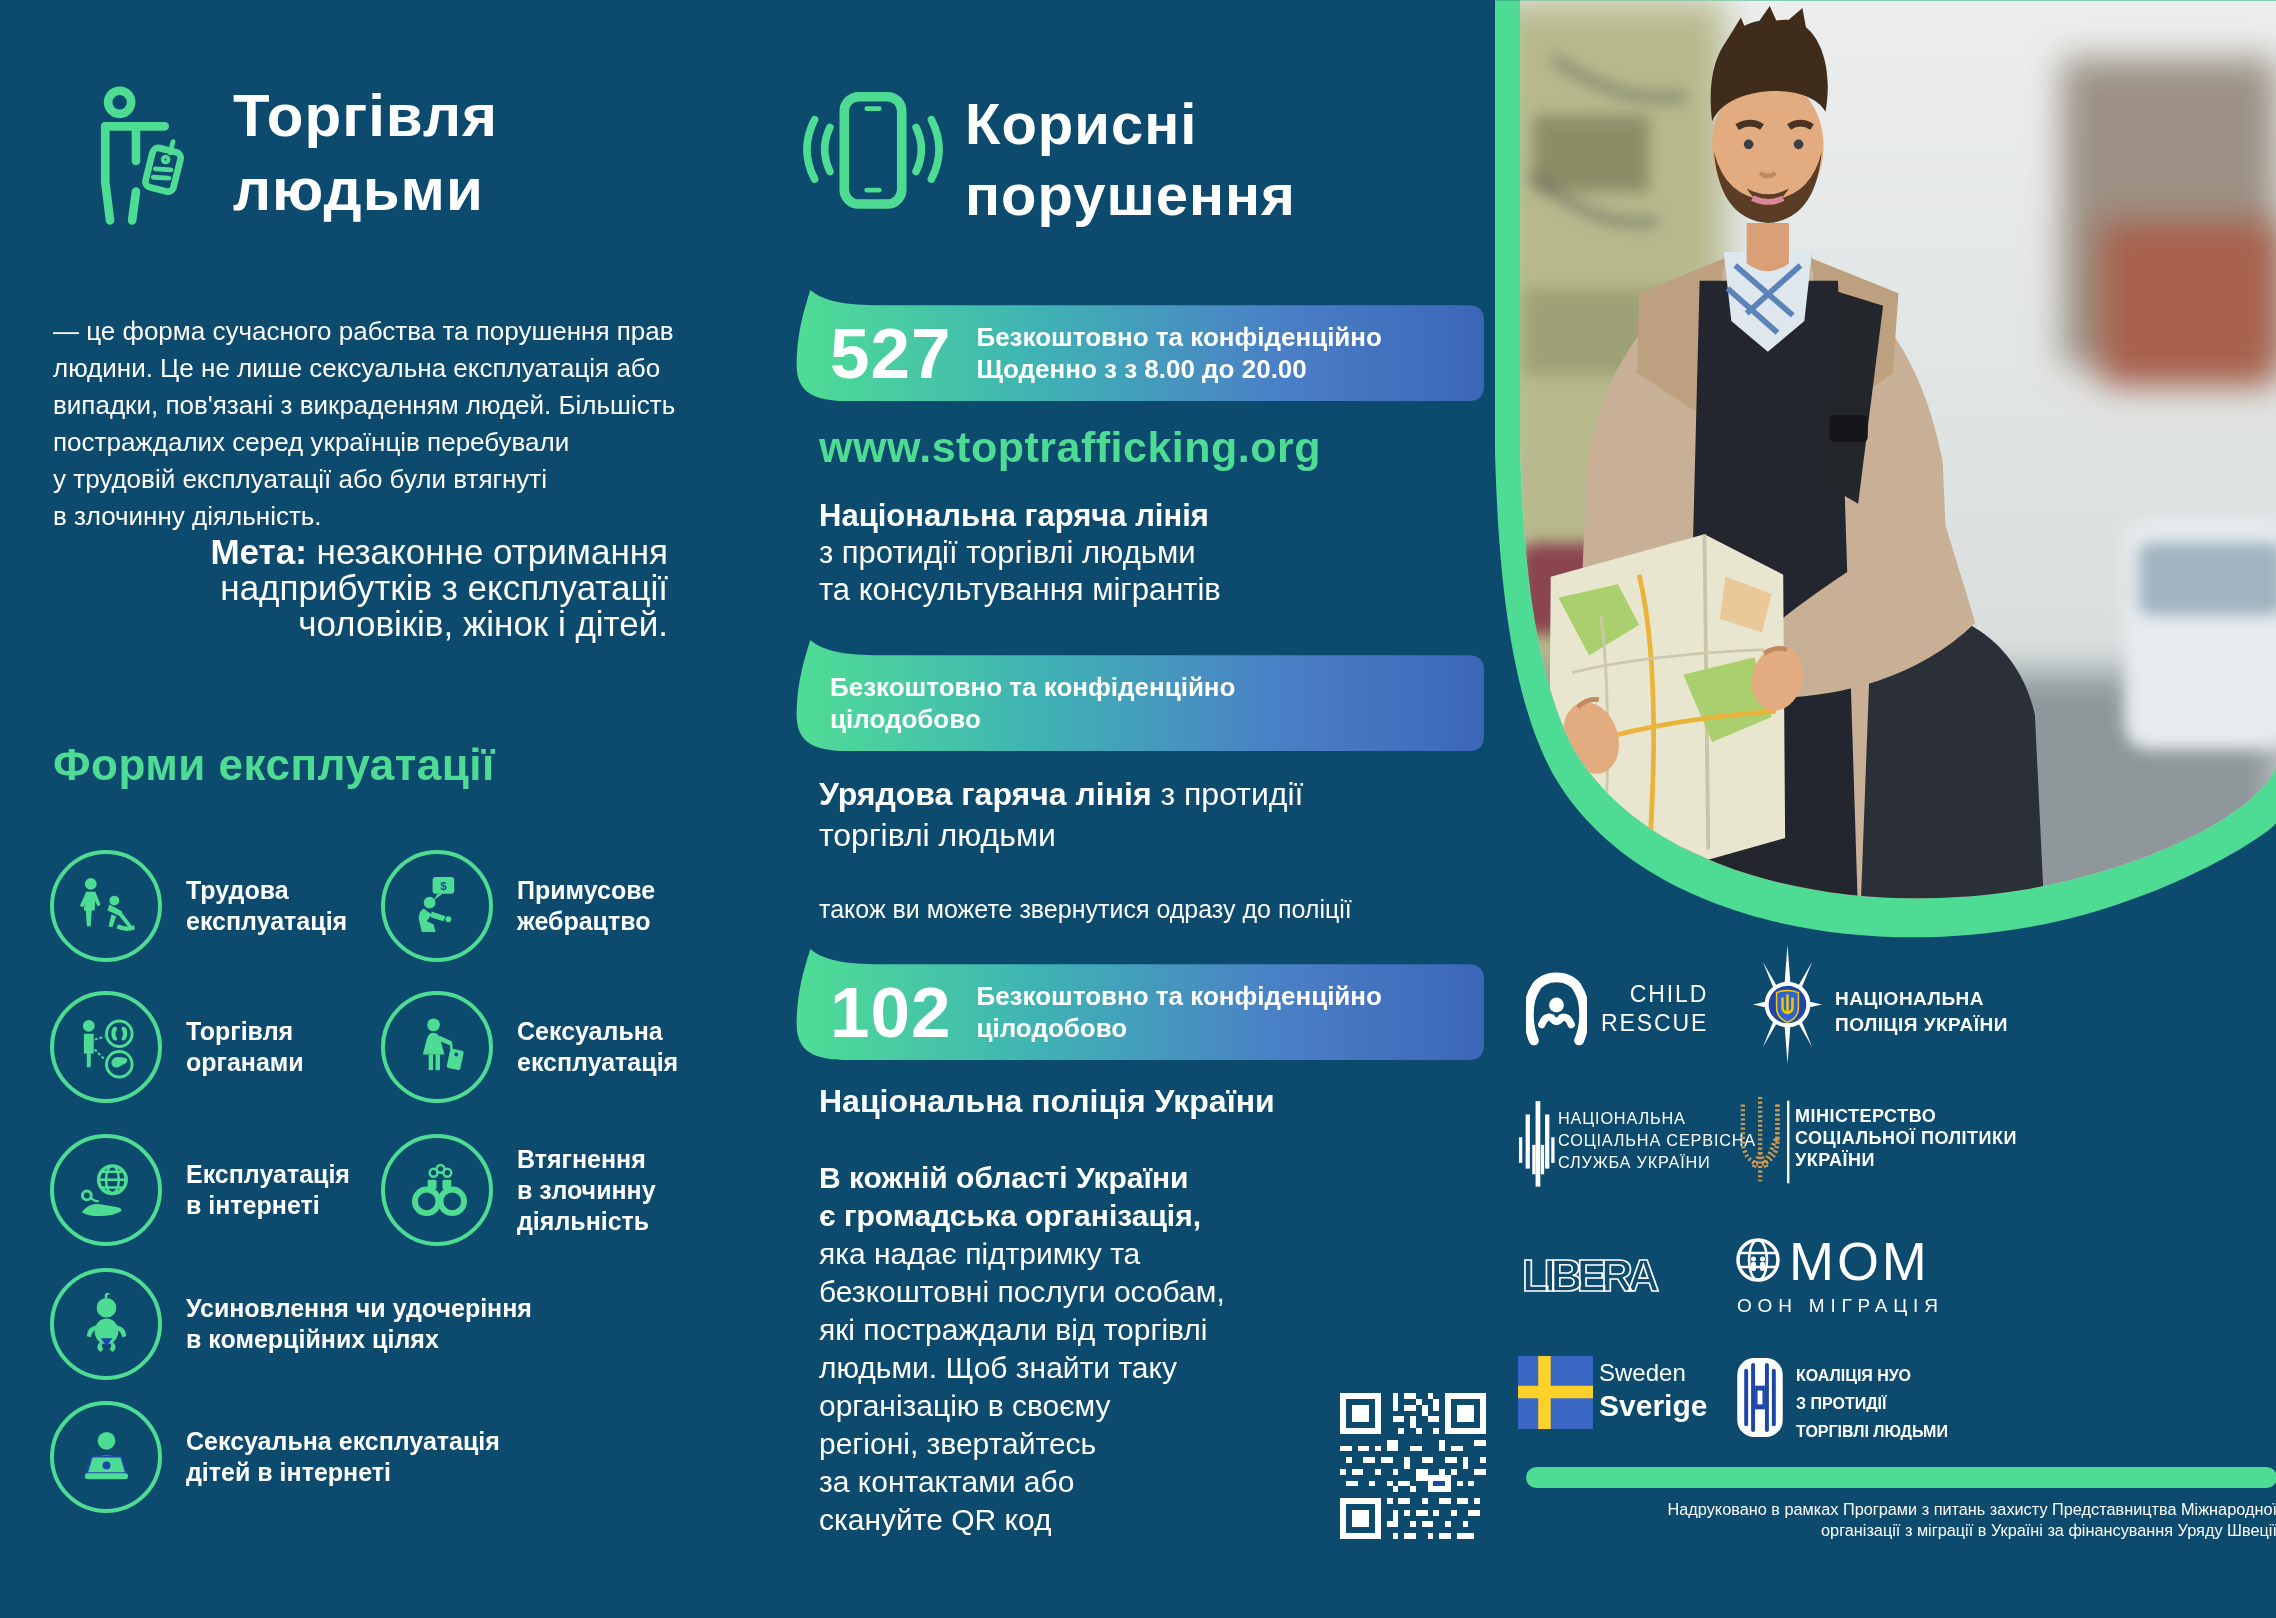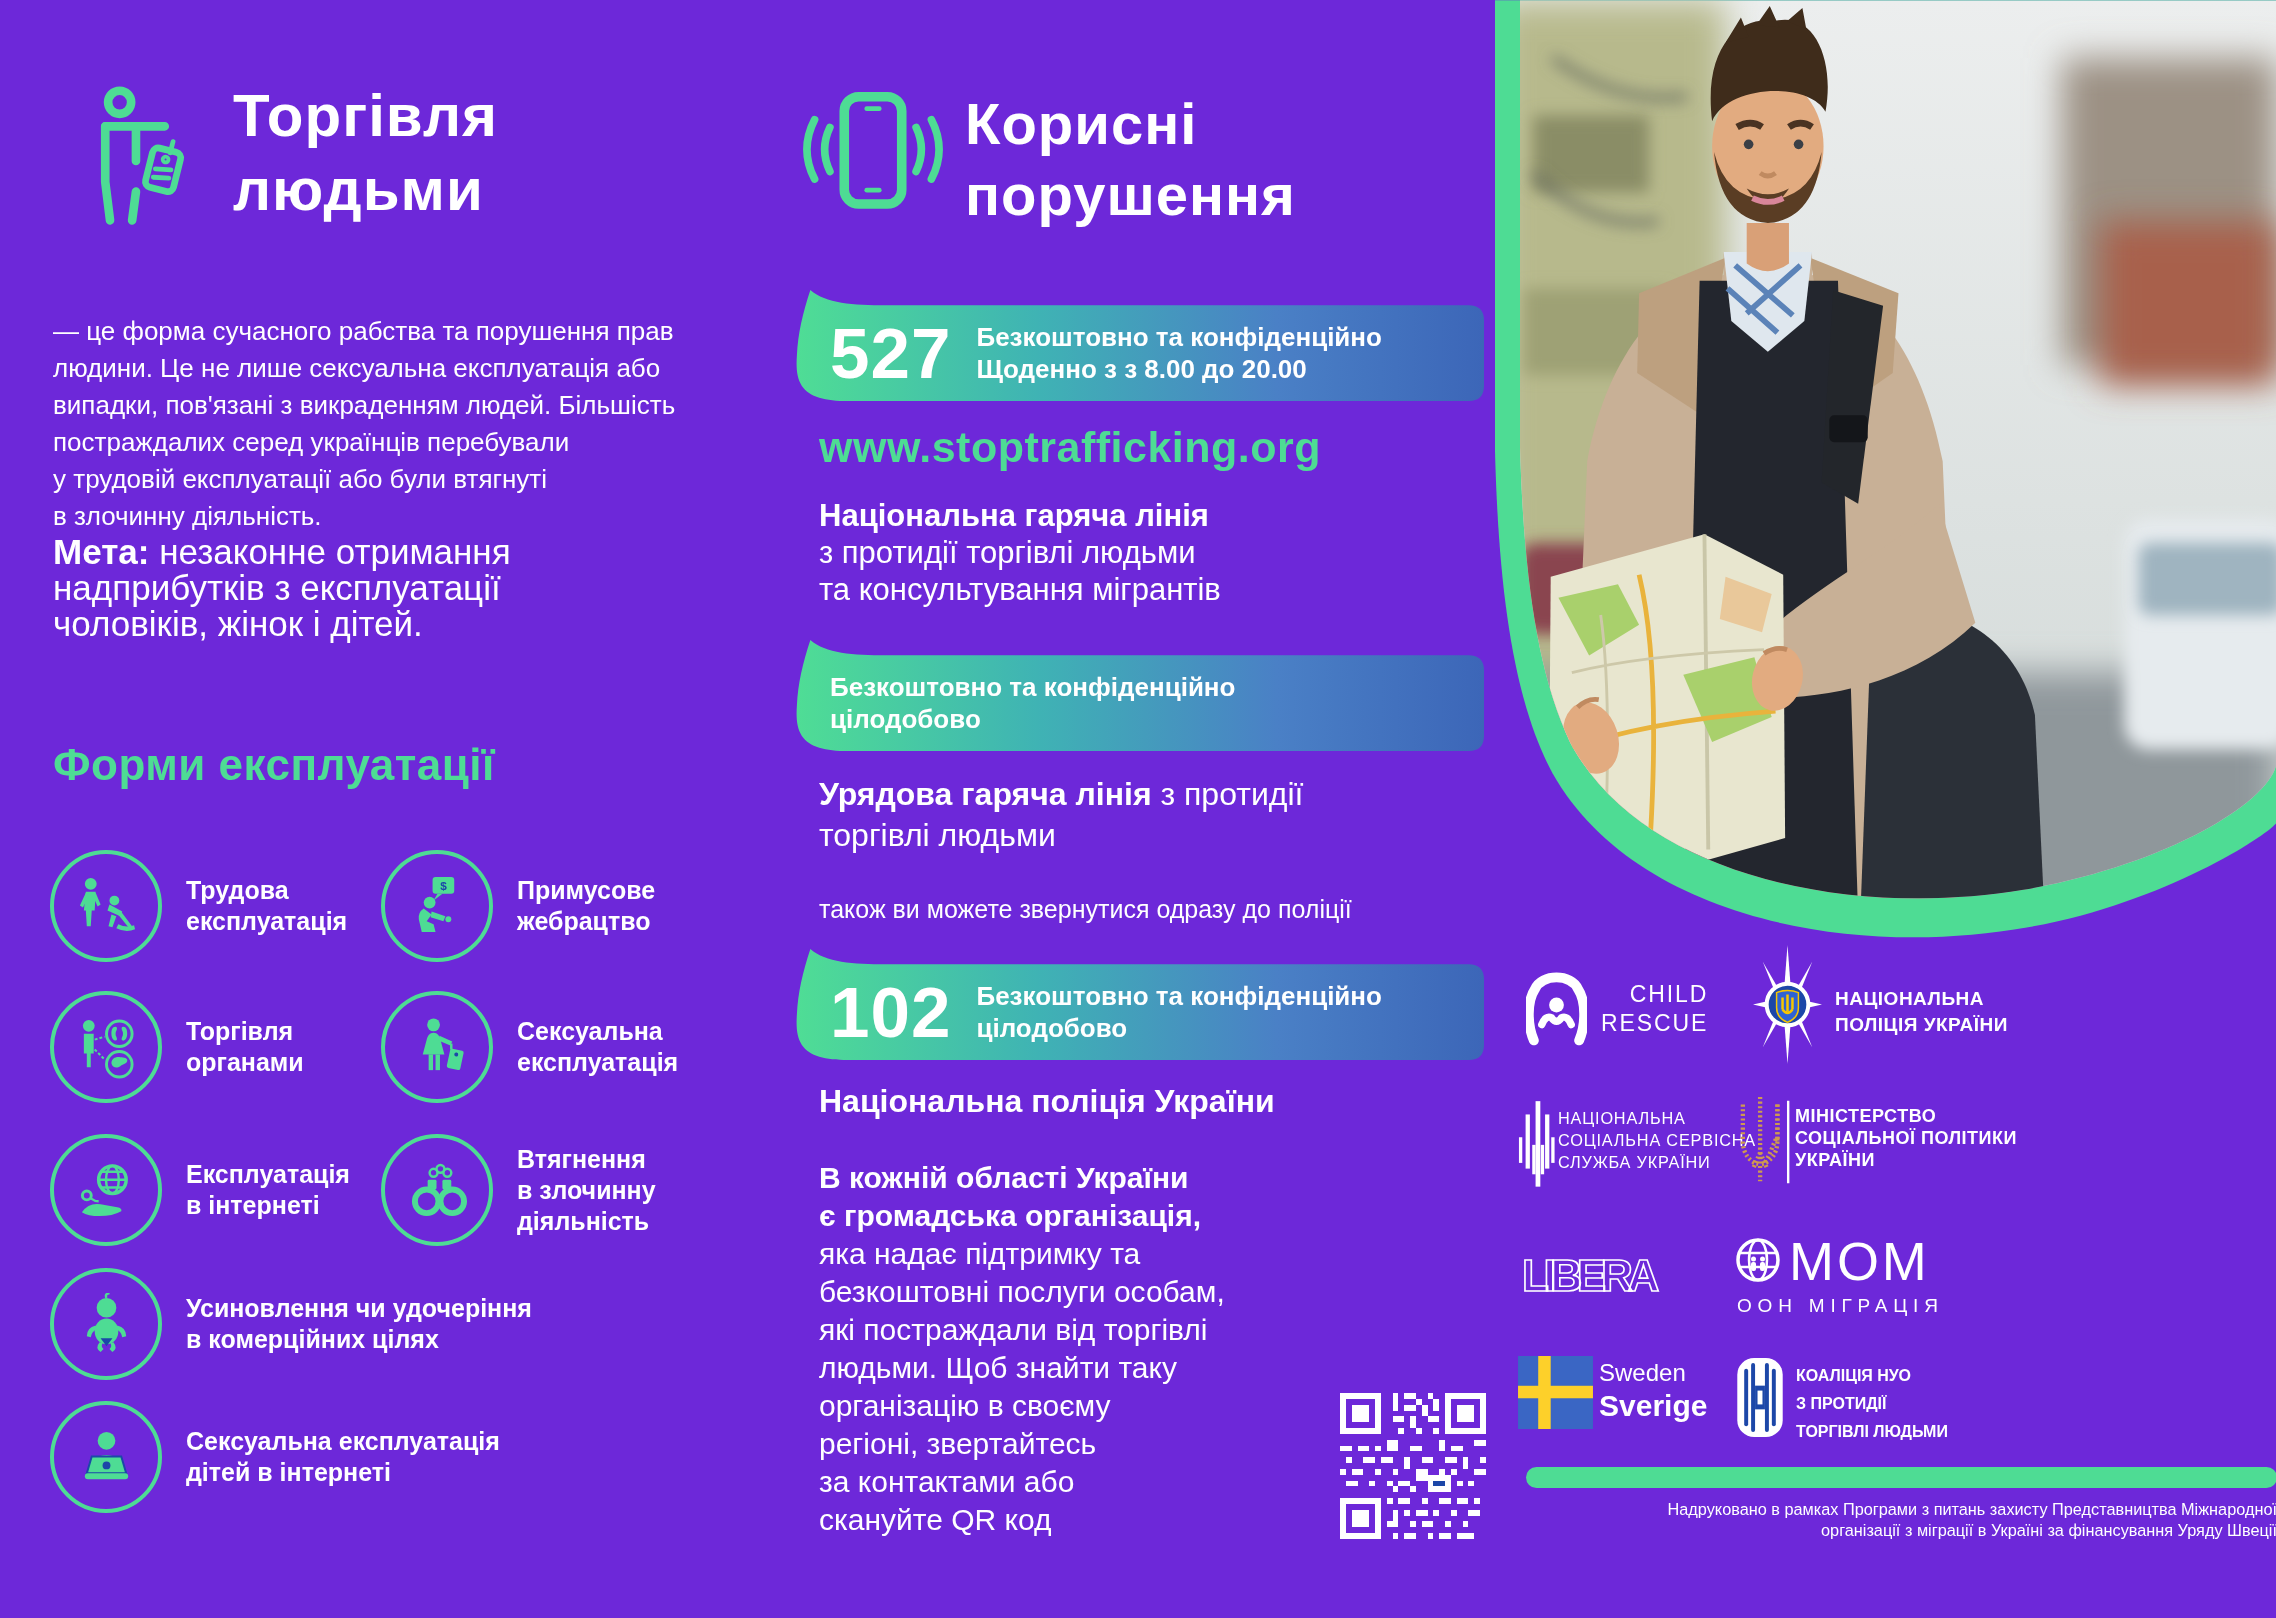--- a/index.html
+++ b/index.html
@@ -1,24 +1,24 @@
 <!DOCTYPE html>
 <html><head>
 <meta charset="utf-8">
 <style>
   html,body{margin:0;padding:0;background:#0e2a66;}
-  .canvas{position:relative;width:2277px;height:1619px;background:#6d28d9;overflow:hidden;
+  .canvas{position:relative;width:2277px;height:1619px;background:#0c4a6e;overflow:hidden;
           font-family:"Liberation Sans",sans-serif;color:#ffffff;}
   .abs{position:absolute;}
   .pre{white-space:pre-line;}
   b,.bold{font-weight:bold;}
   
   .main-title{font-size:60px;line-height:74px;font-weight:600;letter-spacing:1px;}
   .intro{font-size:26px;line-height:37px;width:692px;}
-  .goal{font-size:35px;line-height:36px;width:615px;}
+  .goal{font-size:35px;line-height:36px;width:615px;text-align:right;}
   .forms-title{font-size:44px;font-weight:bold;color:#4edc94;letter-spacing:0.5px;}
   .form-row{position:absolute;display:flex;align-items:center;gap:24px;}
   .ficon{width:104px;height:104px;border:4.8px solid #4edc94;border-radius:50%;
          display:flex;align-items:center;justify-content:center;flex:none;}
   .flabel{font-size:25px;line-height:31px;font-weight:bold;}
   
   .mid-title{font-size:58px;line-height:71px;font-weight:600;letter-spacing:1px;}
   .banner{position:absolute;left:795px;width:689px;height:96px;}
   .banner svg.bshape{position:absolute;left:0;top:-15.4px;width:689px;height:111px;}
   .banner .bcontent{position:relative;display:flex;align-items:center;height:96px;

